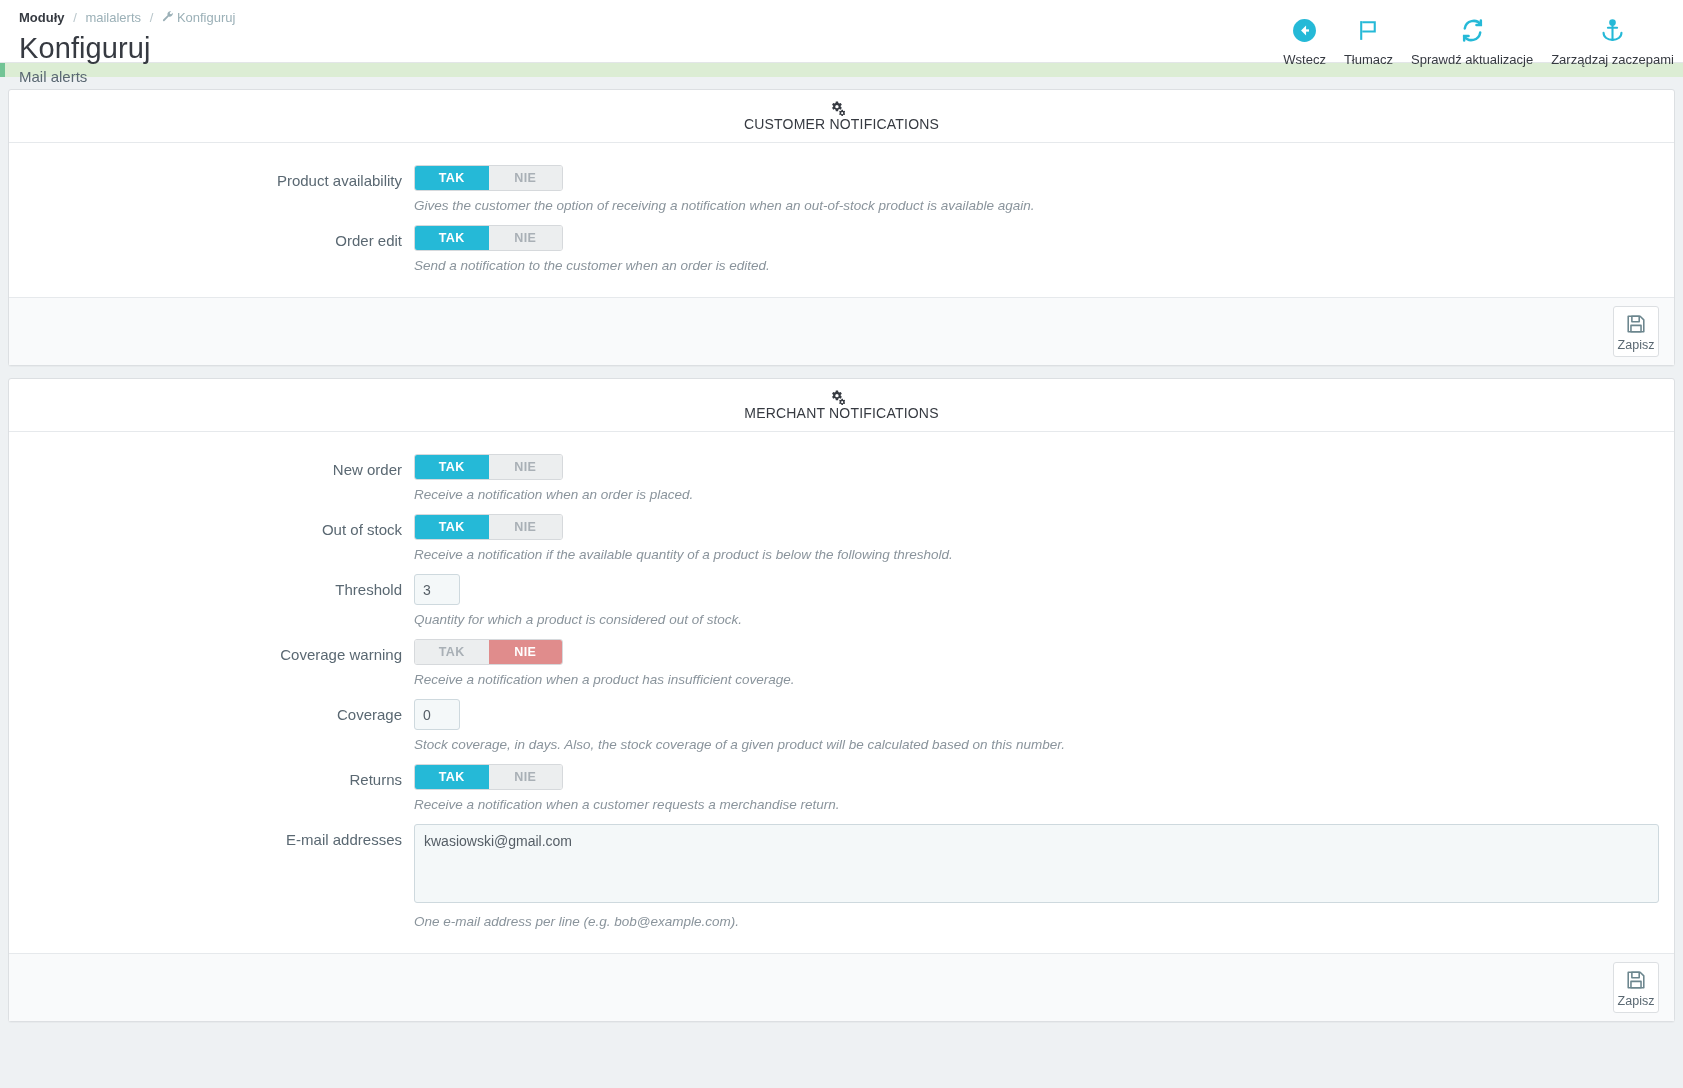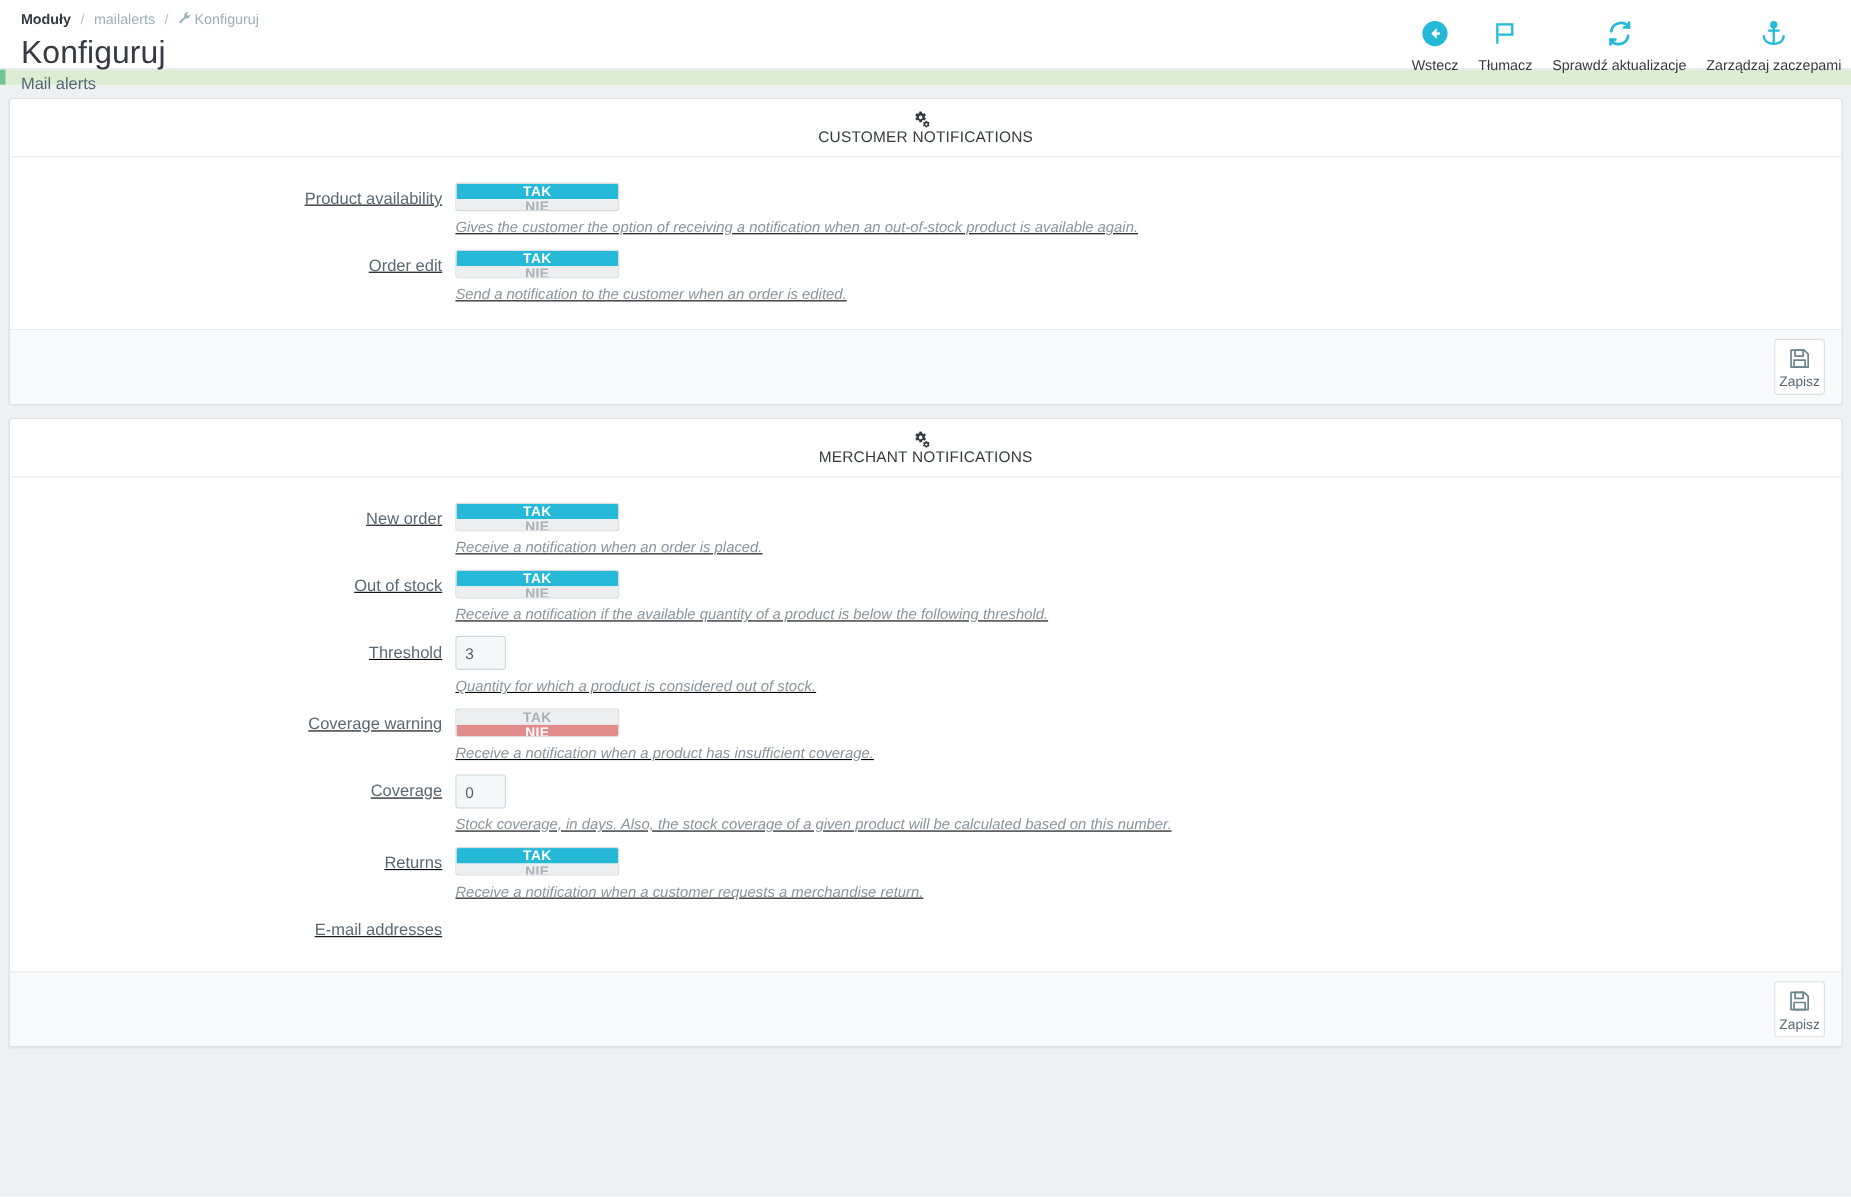--- a/index.html
+++ b/index.html
@@ -92,21 +92,21 @@
     padding: 11px 15px 10px 15px;
     border-bottom: 1px solid #e6e9ec;
     text-transform: uppercase;
     letter-spacing: 0.2px;
     font-weight: normal;
     display: flex;
     align-items: center;
     flex-direction: column;
   }
   .cogs-icon { margin-right: 8px; display: inline-flex; color: #363a41; }
-  .panel-body { padding: 22px 15px 12px 15px; text-decoration: underline; }
+  .panel-body { padding: 22px 15px 12px 15px; }
   .panel-footer {
     background: #f9fafb;
     border-top: 1px solid #e6e9ec;
     padding: 8px 15px;
     min-height: 62px;
     display: flex;
     justify-content: flex-end;
     align-items: flex-end;
   }
 
@@ -131,21 +131,20 @@
   }
 
   
   .switch {
     display: inline-flex;
     border-radius: 3px;
     overflow: hidden;
     border: 1px solid #d6d9dc;
     height: 26px;
     width: 149px;
-    flex-direction: column;
   }
   .switch-half {
     flex: 1;
     font-size: 12.5px;
     font-weight: bold;
     letter-spacing: 0.4px;
     display: flex;
     align-items: center;
     justify-content: center;
     cursor: pointer;
@@ -394,20 +393,24 @@
             <div class="switch">
               <div class="switch-half sw-on-yes">TAK</div>
               <div class="switch-half sw-off">NIE</div>
             </div>
             <div class="help-block">Receive a notification when a customer requests a merchandise return.</div>
           </div>
         </div>
 
         <div class="form-row">
           <div class="form-label">E-mail addresses</div>
+          <div class="form-control-col">
+            <textarea class="ta" style="">kwasiowski@gmail.com</textarea>
+            <div class="help-block">One e-mail address per line (e.g. bob@example.com).</div>
+          </div>
         </div>
 
       </div>
 
       <div class="panel-footer">
         <button class="btn-save">
           <span class="save-icon">
             <svg width="22" height="22" viewBox="0 0 24 24" fill="none" stroke="#6c868e" stroke-width="1.7" stroke-linejoin="round">
                 <path d="M3.5 3.5h13L20.5 7.5v13h-17z"></path>
                 <path d="M7.5 3.5h8v6h-8z"></path>

